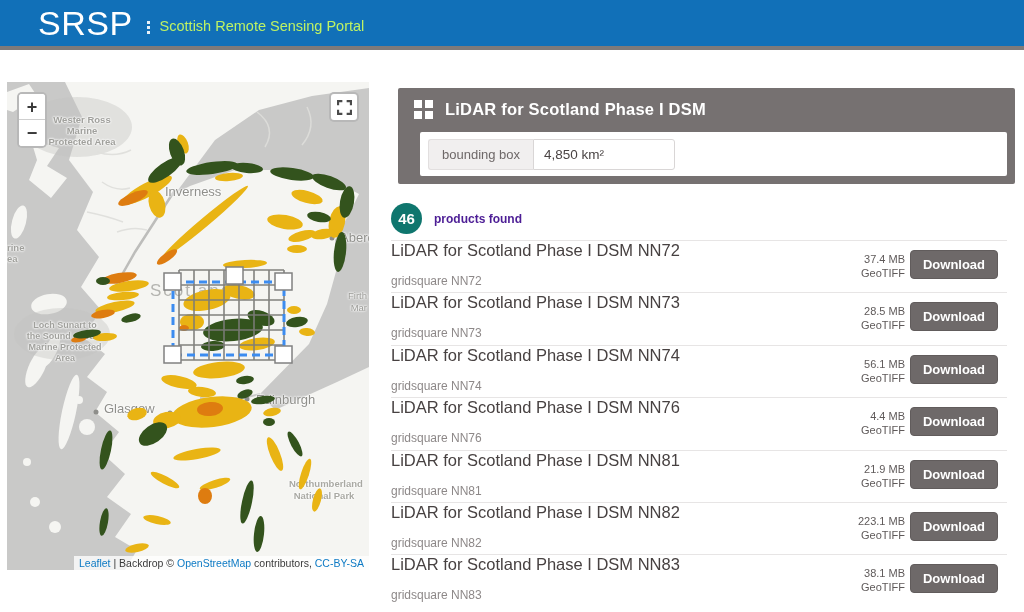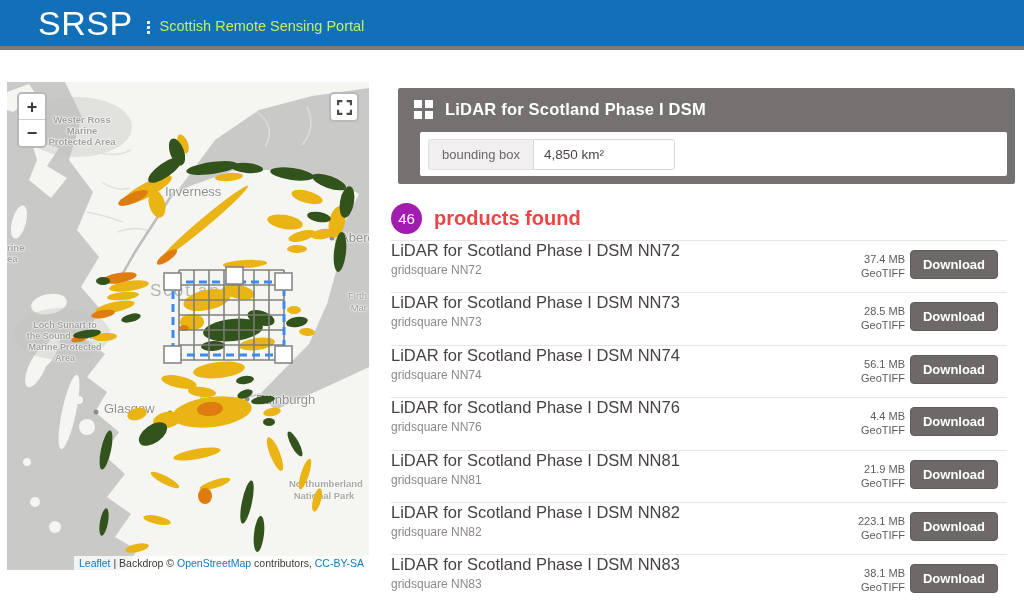--- a/index.html
+++ b/index.html
@@ -56,28 +56,28 @@
   .panel-title { color:#fff; font-size:16.5px; font-weight:bold; letter-spacing:.2px; }
   .bbox-bar { position:absolute; left:22px; right:8px; top:44px; height:44px; background:#fff;
               border-radius:2px; display:flex; align-items:center; padding:0 8px; }
   .bbox-label { background:#f1efef; border:1px solid #e2dfdf; border-right:none;
                 padding:7px 13px; font-size:13px; color:#6e6868; border-radius:3px 0 0 3px; }
   .bbox-input { width:142px; padding:7px 10px; font-size:13.5px; color:#4a4444;
                 border:1px solid #d9d6d6; border-radius:0 3px 3px 0; outline:none;
                 font-family:"Liberation Sans", sans-serif; }
 
   .results-bar { position:absolute; left:391px; top:203px; height:31px; display:flex; align-items:center; gap:12px; }
-  .count-badge { width:31px; height:31px; border-radius:50%; background:#a21caf; color:#fff;
-                 font-size:15px; font-weight:normal; display:flex; align-items:center; justify-content:center; }
-  .results-label { font-size:20px; font-weight:bold; color:#ef4444; }
+  .count-badge { width:31px; height:31px; border-radius:50%; background:#0f766e; color:#fff;
+                 font-size:15px; font-weight:bold; display:flex; align-items:center; justify-content:center; }
+  .results-label { font-size:12px; font-weight:bold; color:#4c1d95; }
 
   .product-list { position:absolute; left:391px; top:240px; width:616px; }
   .product-row { position:relative; height:52.4px; border-top:1px solid #e7e5e5; }
   .product-title { font-size:16.5px; color:#474141; }
-  .product-sub { font-size:12px; color:#8d8888; margin-top:3px; }
+  .product-sub { font-size:12px; color:#8d8888; margin-top:14px; }
   .product-meta { position:absolute; right:102px; top:11px; width:70px; text-align:right;
                   font-size:11px; color:#5f5a5a; line-height:14px; }
   .download-btn { position:absolute; right:9px; top:9px; width:88px; height:29px;
                   background:#6e6969; border:1px solid #615c5c; border-radius:4px;
                   color:#fff; font-size:13px; font-weight:bold; cursor:pointer;
                   font-family:"Liberation Sans", sans-serif; }
 </style>
 </head>
 <body>
 

